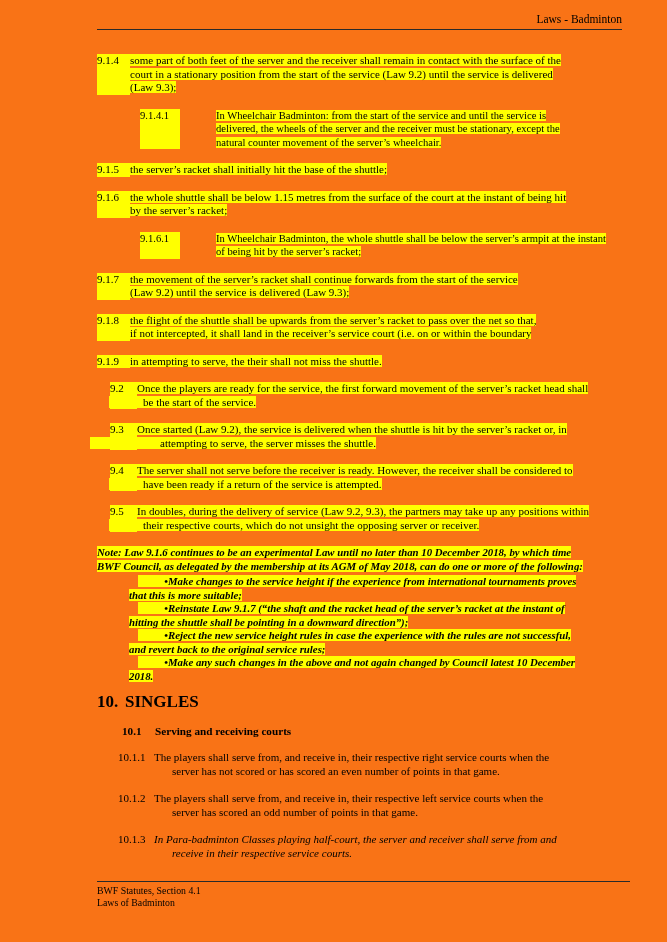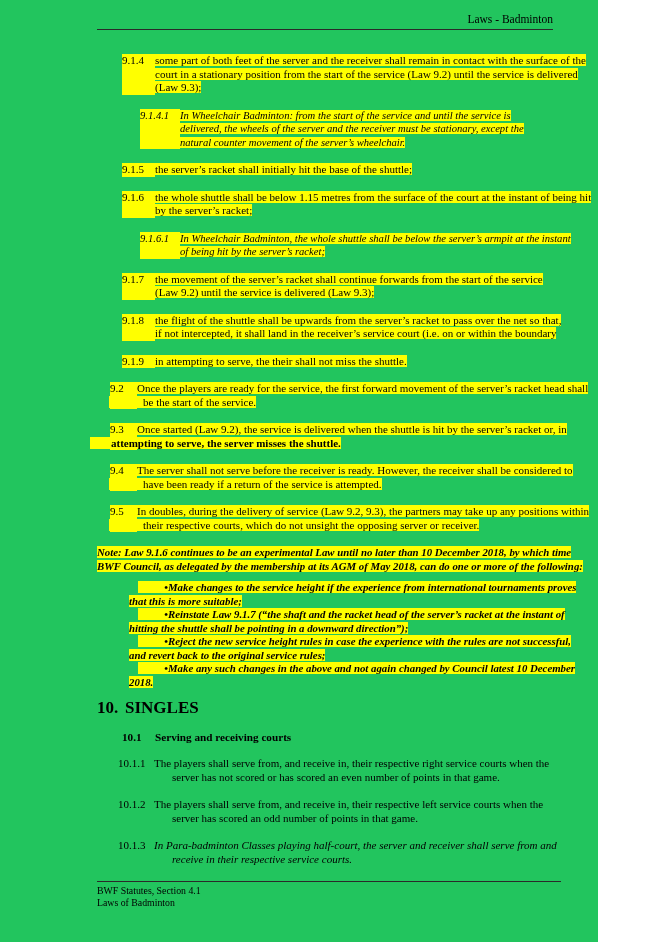--- a/index.html
+++ b/index.html
@@ -1,43 +1,43 @@
 <!DOCTYPE html>
 <html style="--highlight: #ffff00;"><head>
 <meta charset="utf-8">
 <style>
   html,body{margin:0;padding:0;background:#ffffff;}
   .page{
-    position:relative;width:598px;height:942px;background:#22c55e;
+    position:relative;width:667px;height:942px;background:#f97316;
     font-family:"Liberation Serif","DejaVu Serif",serif;color:#000;
     overflow:hidden;
   }
   
   .hdr{padding:12px 45px 0 97px;}
   .hdr-title{text-align:right;font-size:11.5px;line-height:15px;}
   .hdr-rule{border-bottom:1.4px solid #2a2a2a;margin-top:2px;}
   
   .content{padding:24px 45px 0 97px;}
   .ln{line-height:13.5px;height:13.5px;white-space:nowrap;}
   .law{display:flex;margin-bottom:14px;font-size:11px;}
   .law .num{flex:0 0 auto;line-height:13.5px;white-space:nowrap;}
   .law .body{flex:1 1 auto;min-width:0;}
   .l1 .num{margin-left:13px;width:27px;}
-  .l2 .num{margin-left:25px;width:33px;}
+  .l2 .num{width:33px;}
   .l3 .num{margin-left:43px;width:40px;}
-  .l3{font-size:10.6px;font-style:italic;}
+  .l3{font-size:10.6px;gap:36px;}
   .law.on .num{background:var(--highlight,#ff0);}
   .hl{background:var(--highlight,#ff0);text-align:right;}
   .ind6{margin-left:6px;}
   .pl34{padding-left:34px;margin-left:-34px;}
-  .pl53{padding-left:21px;margin-left:-53px;font-weight:bold;}
+  .pl53{padding-left:70px;margin-left:-53px;}
   .ind10{margin-left:18px;}
   
   .bi{font-weight:bold;font-style:italic;font-size:10.8px;}
-  .note{margin-bottom:8px;}
+  .note{margin-bottom:2px;}
   .note .ln{line-height:13.5px;}
   .bullets{margin-bottom:9px;}
   .b1{margin-left:41px;}
   .b1 .dot{display:inline-block;width:28px;padding-left:2px;font-style:normal;}
   .b2{margin-left:32px;}
   
   .h-main{display:flex;font-weight:bold;font-size:17px;margin-bottom:13px;}
   .h-main .num{flex:0 0 auto;width:28px;}
   .h-sub{display:flex;font-weight:bold;font-size:11.2px;margin-bottom:14px;}
   .h-sub .num{flex:0 0 auto;margin-left:25px;width:33px;}

